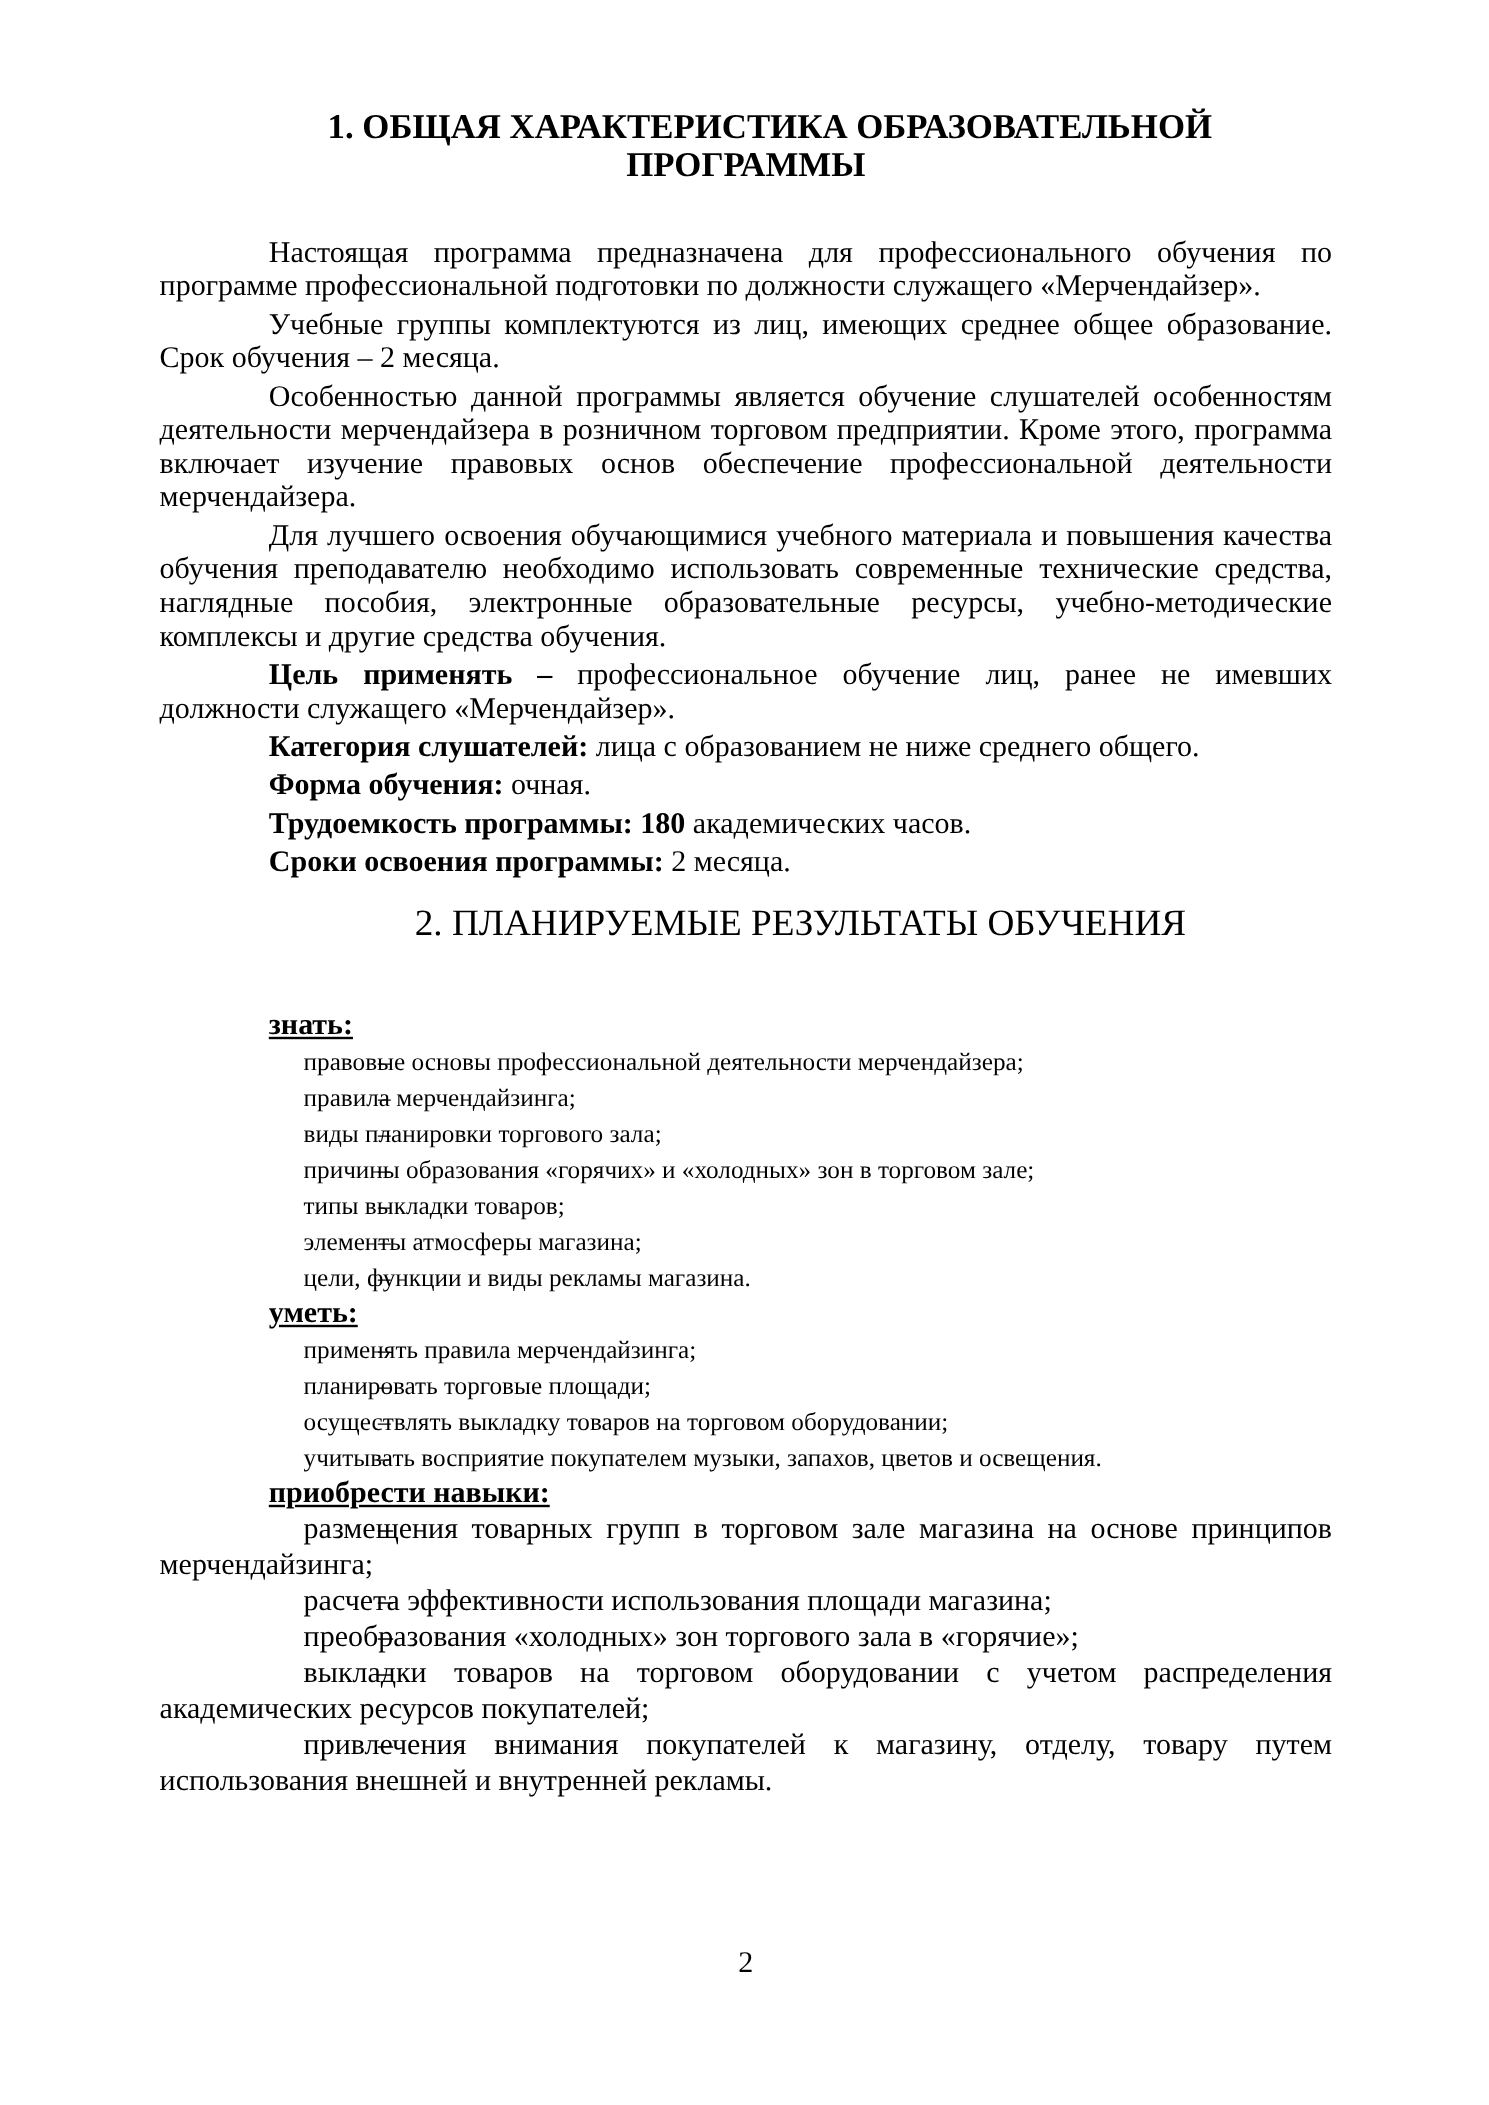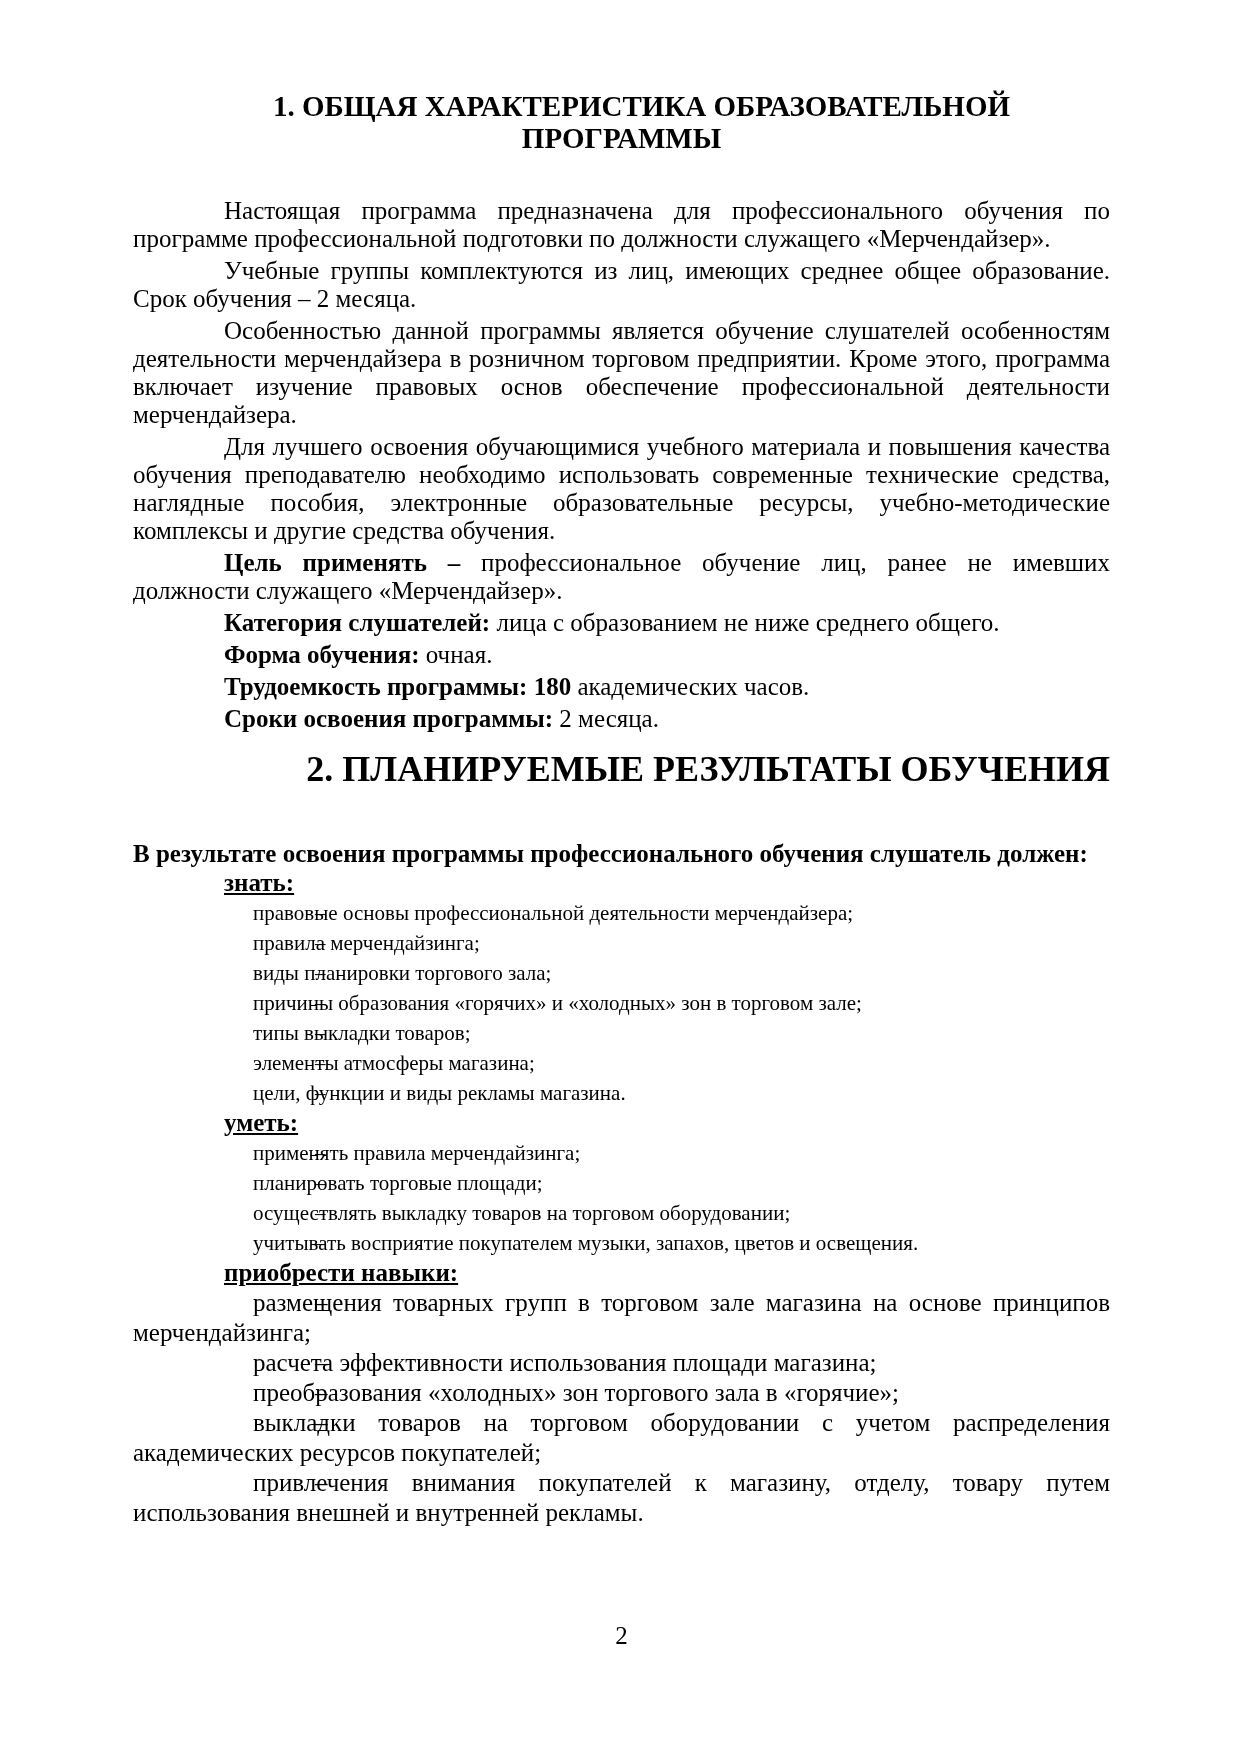--- a/index.html
+++ b/index.html
@@ -21,24 +21,24 @@
   }
   h1.doc-heading {
     font-size: 29px;
     line-height: 32px;
     font-weight: bold;
     text-align: center;
     text-indent: 40px;
     margin: 0 0 43px 0;
   }
   h2.doc-heading {
-    font-size: 36px;
+    font-size: 31px;
     line-height: 32px;
-    font-weight: bold;
-    text-align: right;
+    font-weight: normal;
+    text-align: center;
     text-indent: 91px;
     margin: 20px 0 55px 0;
   }
   p.body {
     font-size: 25px;
     line-height: 28px;
     text-align: justify;
     text-indent: 91px;
     margin: 0 0 4px 0;
   }
@@ -115,21 +115,20 @@
       <b>Трудоемкость программы: 180</b>
       <span>академических часов.</span>
     </p>
     <p class="body">
       <b>Сроки освоения программы:</b>
       <span>2 месяца.</span>
     </p>
 
     <h2 class="doc-heading">2. ПЛАНИРУЕМЫЕ РЕЗУЛЬТАТЫ ОБУЧЕНИЯ</h2>
 
-    <p class="intro">В результате освоения программы профессионального обучения слушатель должен:</p>
 
     <p class="sublabel"><b>знать:</b></p>
     <div class="list">
       <p class="item"><span class="dash">–</span><span>правовые основы профессиональной деятельности мерчендайзера;</span></p>
       <p class="item"><span class="dash">–</span><span>правила мерчендайзинга;</span></p>
       <p class="item"><span class="dash">–</span><span>виды планировки торгового зала;</span></p>
       <p class="item"><span class="dash">–</span><span>причины образования «горячих» и «холодных» зон в торговом зале;</span></p>
       <p class="item"><span class="dash">–</span><span>типы выкладки товаров;</span></p>
       <p class="item"><span class="dash">–</span><span>элементы атмосферы магазина;</span></p>
       <p class="item"><span class="dash">–</span><span>цели, функции и виды рекламы магазина.</span></p>

